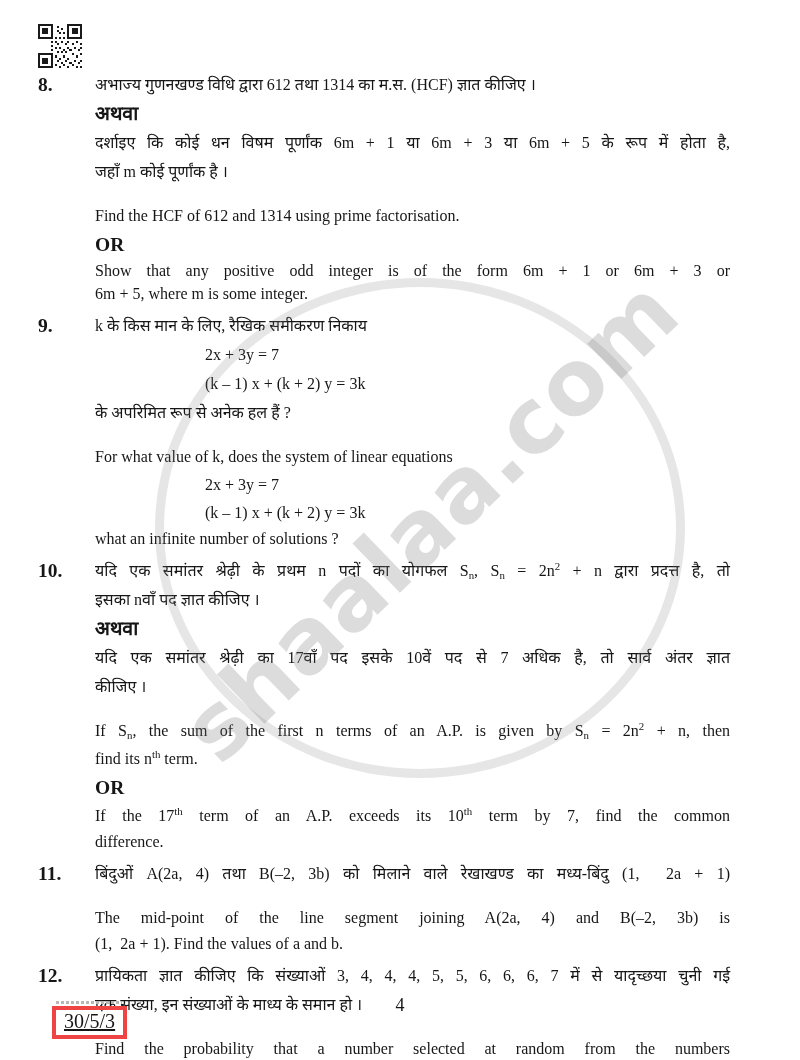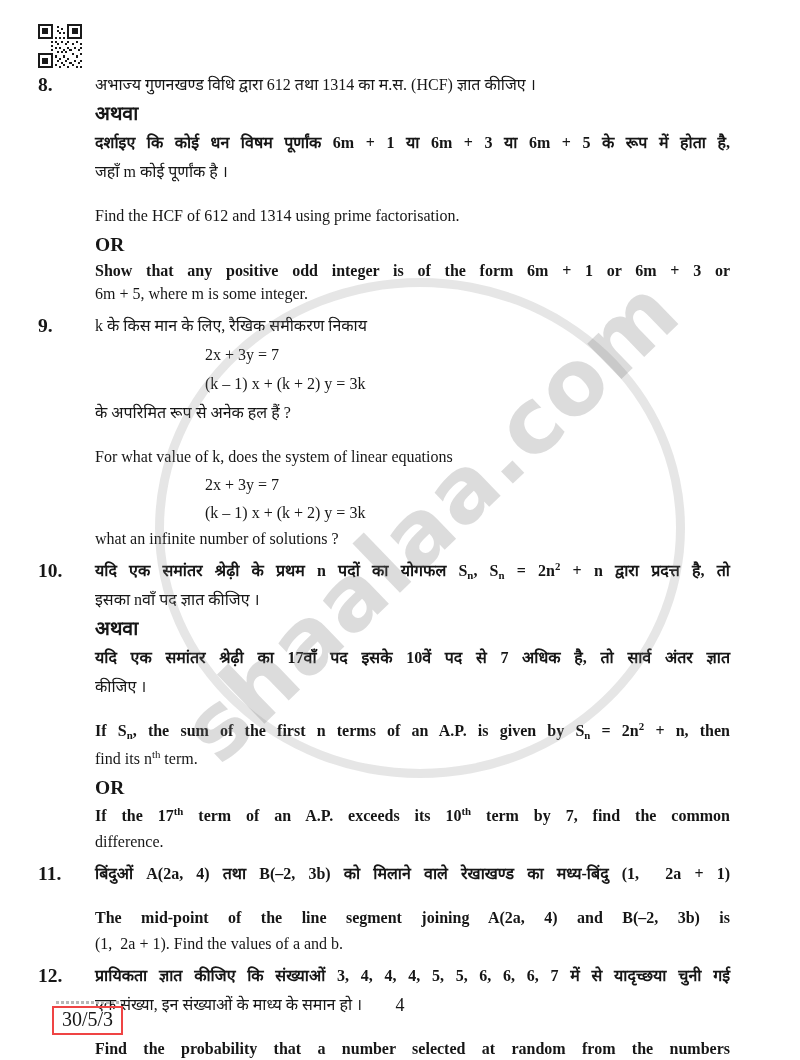--- a/index.html
+++ b/index.html
@@ -13,21 +13,21 @@
   .qr { position:absolute; left:38px; top:24px; width:44px; height:44px; }
   
   .content { position:absolute; left:0; top:70px; width:100%; padding:0 70px 0 95px; }
   .question { position:relative; margin-bottom:6px; }
   .qnum { position:absolute; left:-57px; top:0; font-weight:700; font-size:19.5px; line-height:29px; }
   .line { font-size:16px; }
   .hi { line-height:29px; }
   .en { line-height:23px; }
   .tall { line-height:28px; }
   .mt { margin-top:16px; }
-  .j { text-align:justify; text-align-last:justify;font-weight:bold; }
+  .j { text-align:justify; text-align-last:justify; }
   .or { text-align:left; font-weight:700; font-size:19.5px; line-height:29px; }
   .indent { padding-left:110px; }
   sup,sub { line-height:0; font-size:68%; }
   sup { vertical-align:0.55em; }
   sub { vertical-align:-0.25em; }
   
   .wm-ring {
     position:absolute; left:155px; top:278px; width:530px; height:500px;
     border:9px solid rgba(130,130,130,0.20); border-radius:50%; pointer-events:none;
   }
@@ -37,22 +37,22 @@
     font-family:"DejaVu Sans","Liberation Sans",sans-serif; font-weight:700;
     font-size:90px; letter-spacing:1px; color:rgba(120,120,120,0.26);
     white-space:nowrap; pointer-events:none;
   }
   
   .microtext {
     position:absolute; left:56px; top:1001px; width:66px; height:3px;
     background:repeating-linear-gradient(90deg,#b8b8b8 0 3px,transparent 3px 5px);
   }
   .code-box {
-    position:absolute; left:52px; top:1006px; border:2px solid #ef4444;
-    padding:0 8px 2px 8px; font-size:20px; background:transparent;
+    position:absolute; left:52px; top:1006px; border:4px solid #ef4444;
+    padding:0 8px 2px 8px; font-size:20px; background:transparent;text-decoration:underline;
   }
   .page-num { position:absolute; left:0; top:995px; width:800px; text-align:center; font-size:18px; }
   .visit {
     position:absolute; left:37px; top:1080px; white-space:nowrap;
     font-family:"Liberation Sans","DejaVu Sans",sans-serif; font-size:24px; color:#15803d;
   }
 </style>
 </head>
 <body>
 

